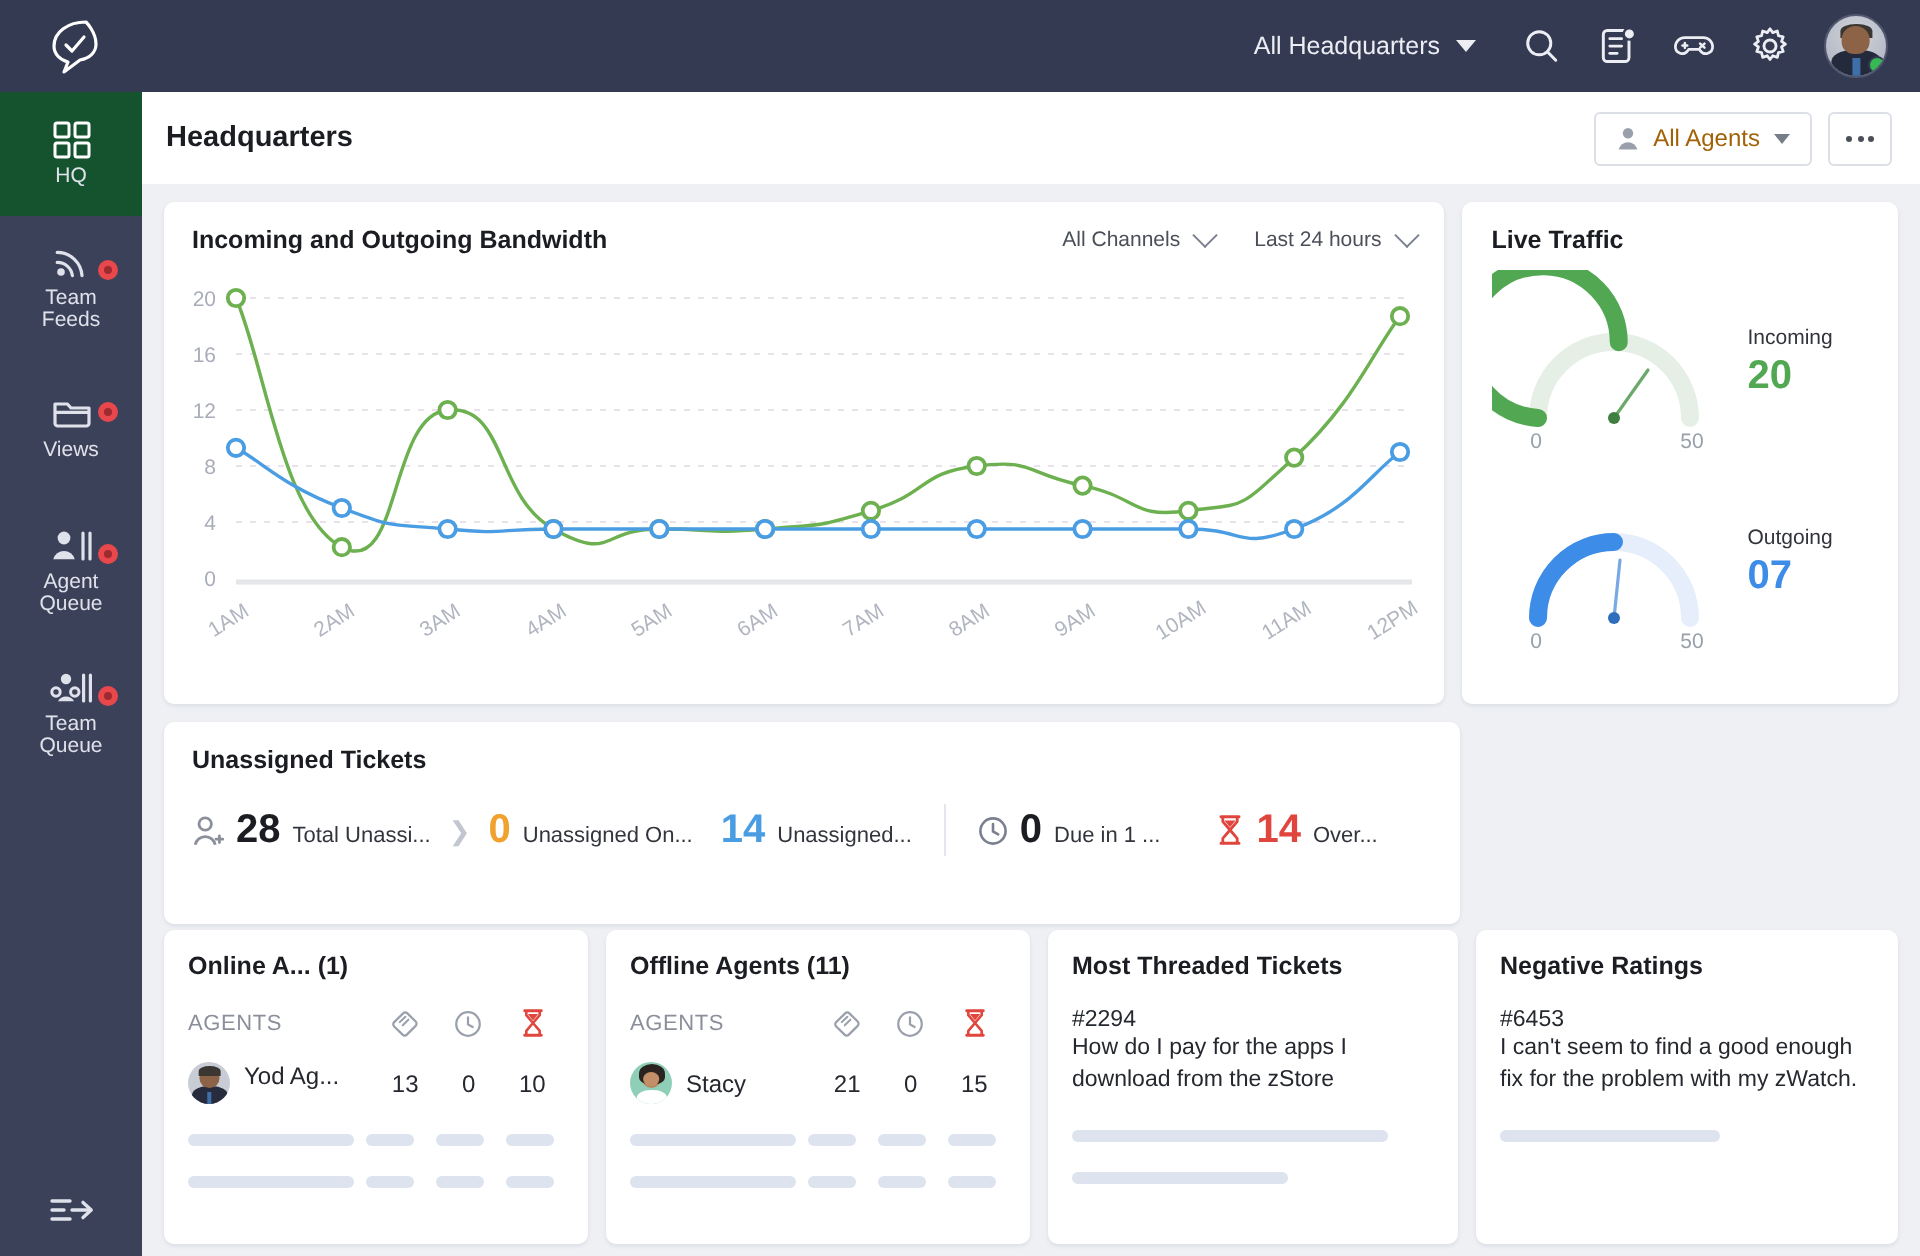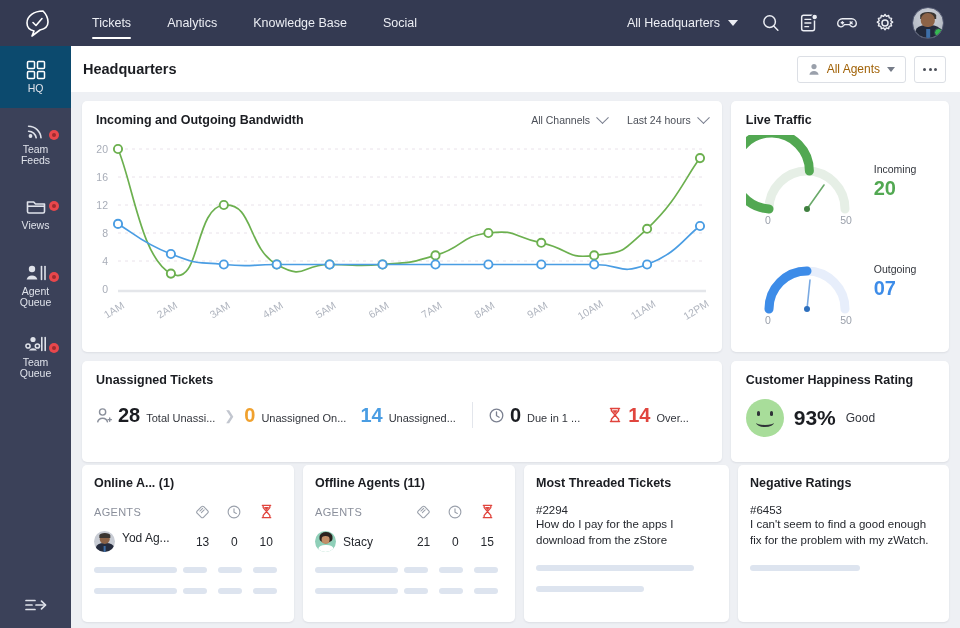--- a/index.html
+++ b/index.html
@@ -62,21 +62,21 @@
   
   .sidebar {
     position: absolute; left: 0; top: 46px; width: 71px; height: 582px;
     background: #3b4159;
   }
   .sb-item {
     position: relative; width: 71px; height: 71px; display: flex;
     flex-direction: column; align-items: center; justify-content: center;
     color: #dfe2ea; cursor: pointer; gap: 3px;
   }
-  .sb-item.active { background: #0c4a6e; height: 62px; }
+  .sb-item.active { background: #14532d; height: 62px; }
   .sb-label { font-size: 10.5px; line-height: 11.5px; text-align: center; }
   .sb-badge {
     position: absolute; right: 12px; top: 22px; width: 10px; height: 10px;
     border-radius: 50%; background: #e8474c;
   }
   .sb-badge::after {
     content: ""; position: absolute; left: 3px; top: 3px; width: 4px; height: 4px;
     border-radius: 50%; background: #9e2b2f;
   }
   .sb-bottom {
@@ -170,34 +170,20 @@
 <body>
 
 <div class="topbar">
   <div class="logo-wrap">
     <svg width="26" height="28" viewBox="0 0 26 28">
       <path d="M19 2 C10 2 3 7 3 14 C3 18 6 21 10 22 L8 27 L16 21 C21 20 24 17 24 13 C24 7 19 2 19 2 Z" fill="none" stroke="#ffffff" stroke-width="1.6" stroke-linejoin="round"></path>
       <path d="M9 13.5 L12 16.5 L18 9.5" fill="none" stroke="#ffffff" stroke-width="1.6" stroke-linecap="round" stroke-linejoin="round"></path>
     </svg>
   </div>
 
-  <div class="nav-tabs">
-    <div class="nav-tab active">
-      <span>Tickets</span>
-    </div>
-    <div class="nav-tab">
-      <span>Analytics</span>
-    </div>
-    <div class="nav-tab">
-      <span>Knowledge Base</span>
-    </div>
-    <div class="nav-tab">
-      <span>Social</span>
-    </div>
-  </div>
 
   <div class="topbar-right">
     <div class="dept-select">
       <span>All Headquarters</span>
       <span class="tri-down"></span>
     </div>
 
     <svg class="ticon" viewBox="0 0 24 24">
       <circle cx="10.5" cy="10.5" r="6.3" fill="none" stroke="#eceef4" stroke-width="1.6"></circle>
       <line x1="15" y1="15.2" x2="19.5" y2="19.8" stroke="#eceef4" stroke-width="1.6" stroke-linecap="round"></line>
@@ -510,32 +496,20 @@
             <path d="M2.5 1.4 h9 M2.5 14.6 h9" stroke="#e0453e" stroke-width="1.5" stroke-linecap="round"></path>
             <path d="M3.4 1.6 v2.2 L7 8 l3.6 -4.2 V1.6 M3.4 14.4 v-2.2 L7 8 l3.6 4.2 v2.2" fill="none" stroke="#e0453e" stroke-width="1.4" stroke-linejoin="round"></path>
             <path d="M4.2 3.2 h5.6 L7 6.6 Z" fill="#e0453e"></path>
           </svg>
           <span class="un-num" style="color:#e0453e">14</span>
           <span class="un-lbl">Over...</span>
         </div>
       </div>
     </div>
 
-    <div class="card hp-card">
-      <div class="card-title">Customer Happiness Rating</div>
-      <div class="hp-row">
-        <div class="smiley">
-          <i class="l"></i>
-          <i class="r"></i>
-          <u></u>
-        </div>
-        <div class="hp-pct">93%</div>
-        <div class="hp-good">Good</div>
-      </div>
-    </div>
   </div>
 
   <div class="row" style="margin-top:3px">
 
     <div class="card sm-card" style="width:212px">
       <div class="card-title">Online A... (1)</div>
       <div class="agents-head">
         <span class="ag-name-col">AGENTS</span>
         <span class="ag-col">
           <svg width="15" height="14" viewBox="0 0 16 15">

